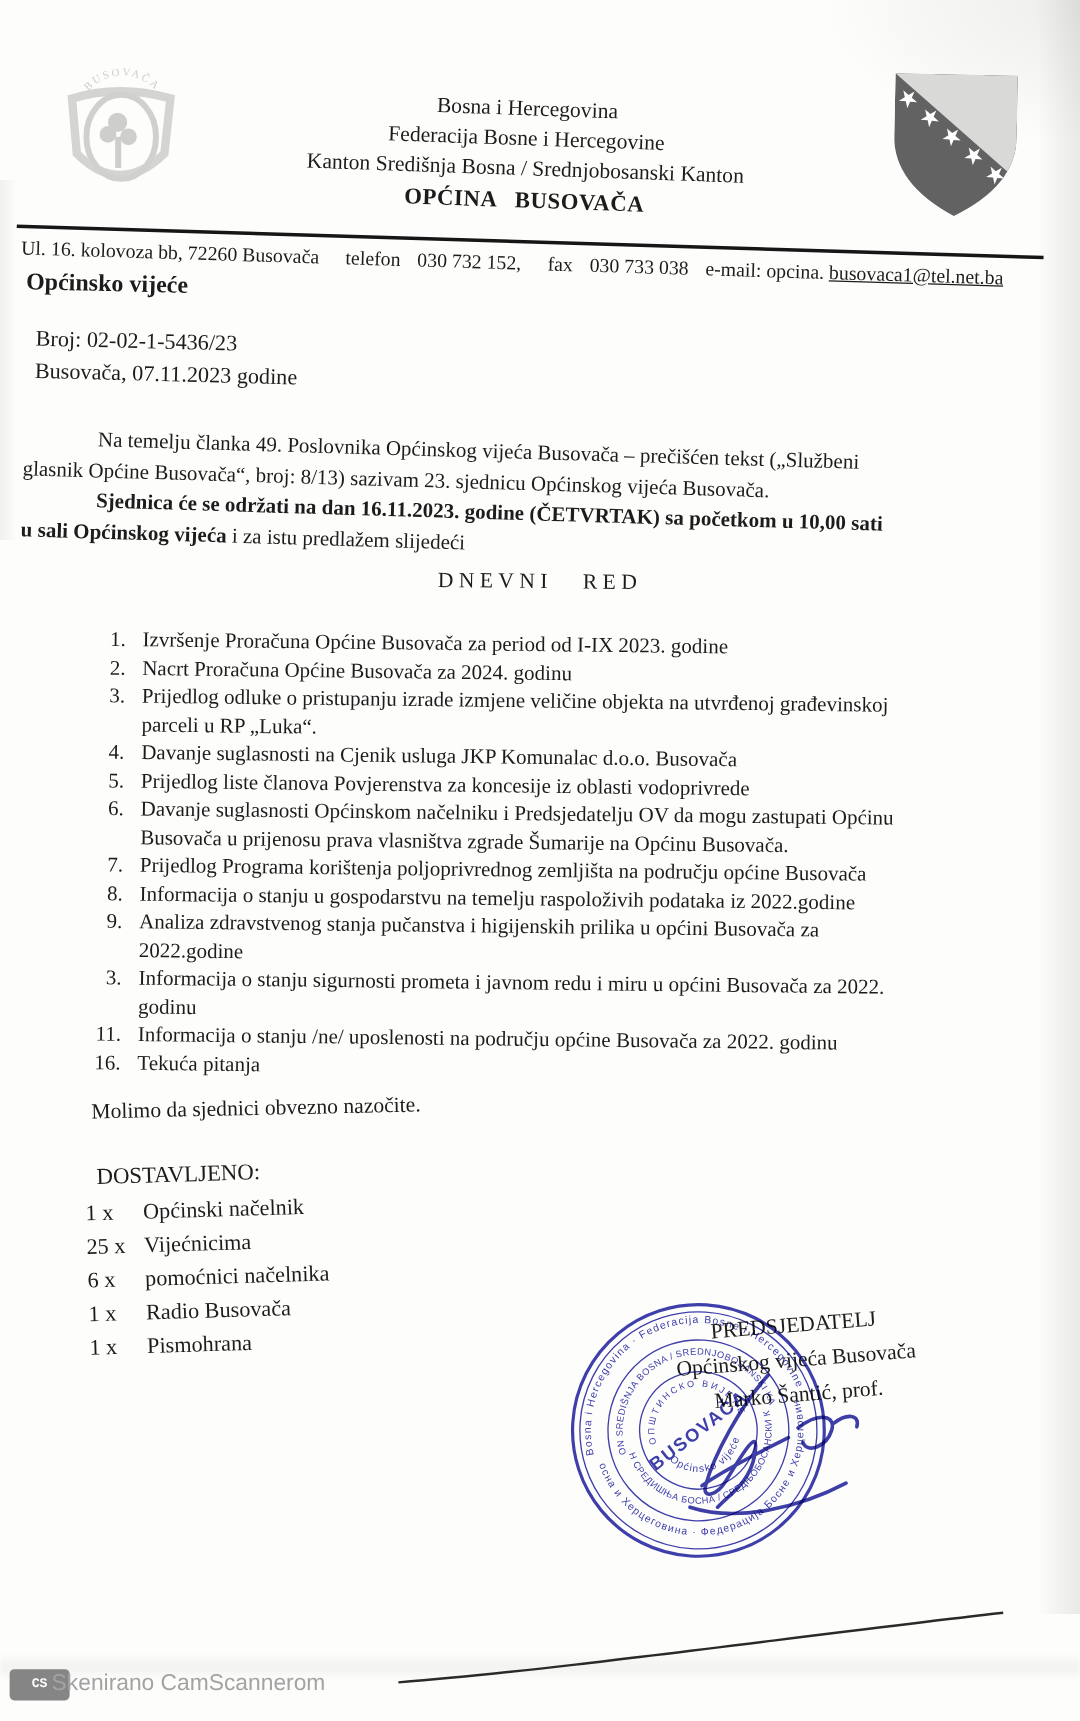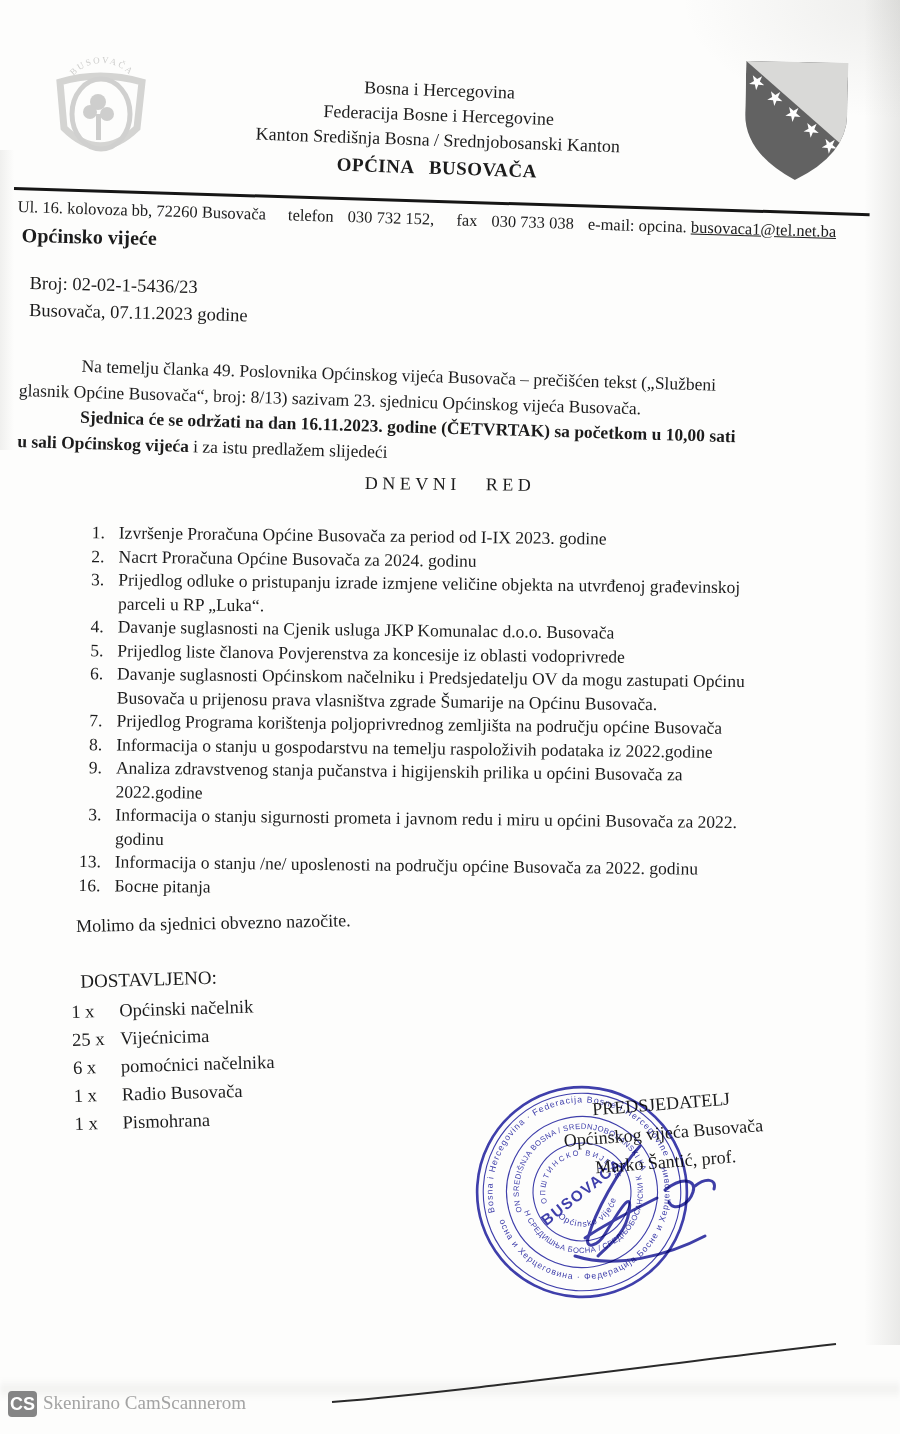--- a/index.html
+++ b/index.html
@@ -67,24 +67,24 @@
 
   .sigblock{position:absolute;left:535px;top:1090px;width:250px;text-align:center;
     font-size:18px;line-height:29px;transform:rotate(-4.5deg);transform-origin:center top;z-index:2;}
 
   .stamp{position:absolute;left:470px;top:1080px;width:224px;height:224px;z-index:3;
     mix-blend-mode:multiply;opacity:.92;transform:rotate(-18deg);}
   .scribble{position:absolute;left:545px;top:1128px;z-index:4;mix-blend-mode:multiply;}
 
   .pageedge{position:absolute;left:0;top:1330px;z-index:1;}
 
-  .footer-badge{position:absolute;left:8px;top:1391px;width:29px;height:26px;background:#858585;
-    border-radius:4px;color:#ffffff;font-family:Liberation Sans, sans-serif;font-weight:bold;
-    font-size:18px;display:flex;align-items:center;justify-content:center;}
-  .footer-text{position:absolute;left:43px;top:1392px;font-family:Liberation Serif, serif;
+  .footer-badge{position:absolute;left:8px;top:1391px;width:50px;height:26px;background:#858585;
+    border-radius:4px;color:#ffffff;font-family:Liberation Mono, monospace;font-weight:bold;
+    font-size:11px;display:flex;align-items:center;justify-content:center;}
+  .footer-text{position:absolute;left:43px;top:1392px;font-family:Liberation Sans, sans-serif;
     font-size:19px;color:#a3a3a3;}
 </style>
 </head>
 <body>
 
 <div class="page">
 
   <div class="shade-right"></div>
   <div class="shade-topright"></div>
   <div class="shade-bottom"></div>
@@ -196,26 +196,26 @@
         <span class="num">9.</span>
         <span class="txt">Analiza zdravstvenog stanja pučanstva i higijenskih prilika u općini Busovača za
 2022.godine</span>
       </div>
     <div class="row">
         <span class="num">3.</span>
         <span class="txt">Informacija o stanju sigurnosti prometa i javnom redu i miru u općini Busovača za 2022.
 godinu</span>
       </div>
     <div class="row">
-        <span class="num">13.</span>
+        <span class="num">11.</span>
         <span class="txt">Informacija o stanju /ne/ uposlenosti na području općine Busovača za 2022. godinu</span>
       </div>
     <div class="row">
         <span class="num">16.</span>
-        <span class="txt">Босне pitanja</span>
+        <span class="txt">Tekuća pitanja</span>
       </div>
   </div>
 
   <div class="closing">Molimo da sjednici obvezno nazočite.</div>
 
   <div class="dist">
     <div class="title">DOSTAVLJENO:</div>
     <div class="row">
         <span class="qty">1 x</span>
         <span>Općinski načelnik</span>

